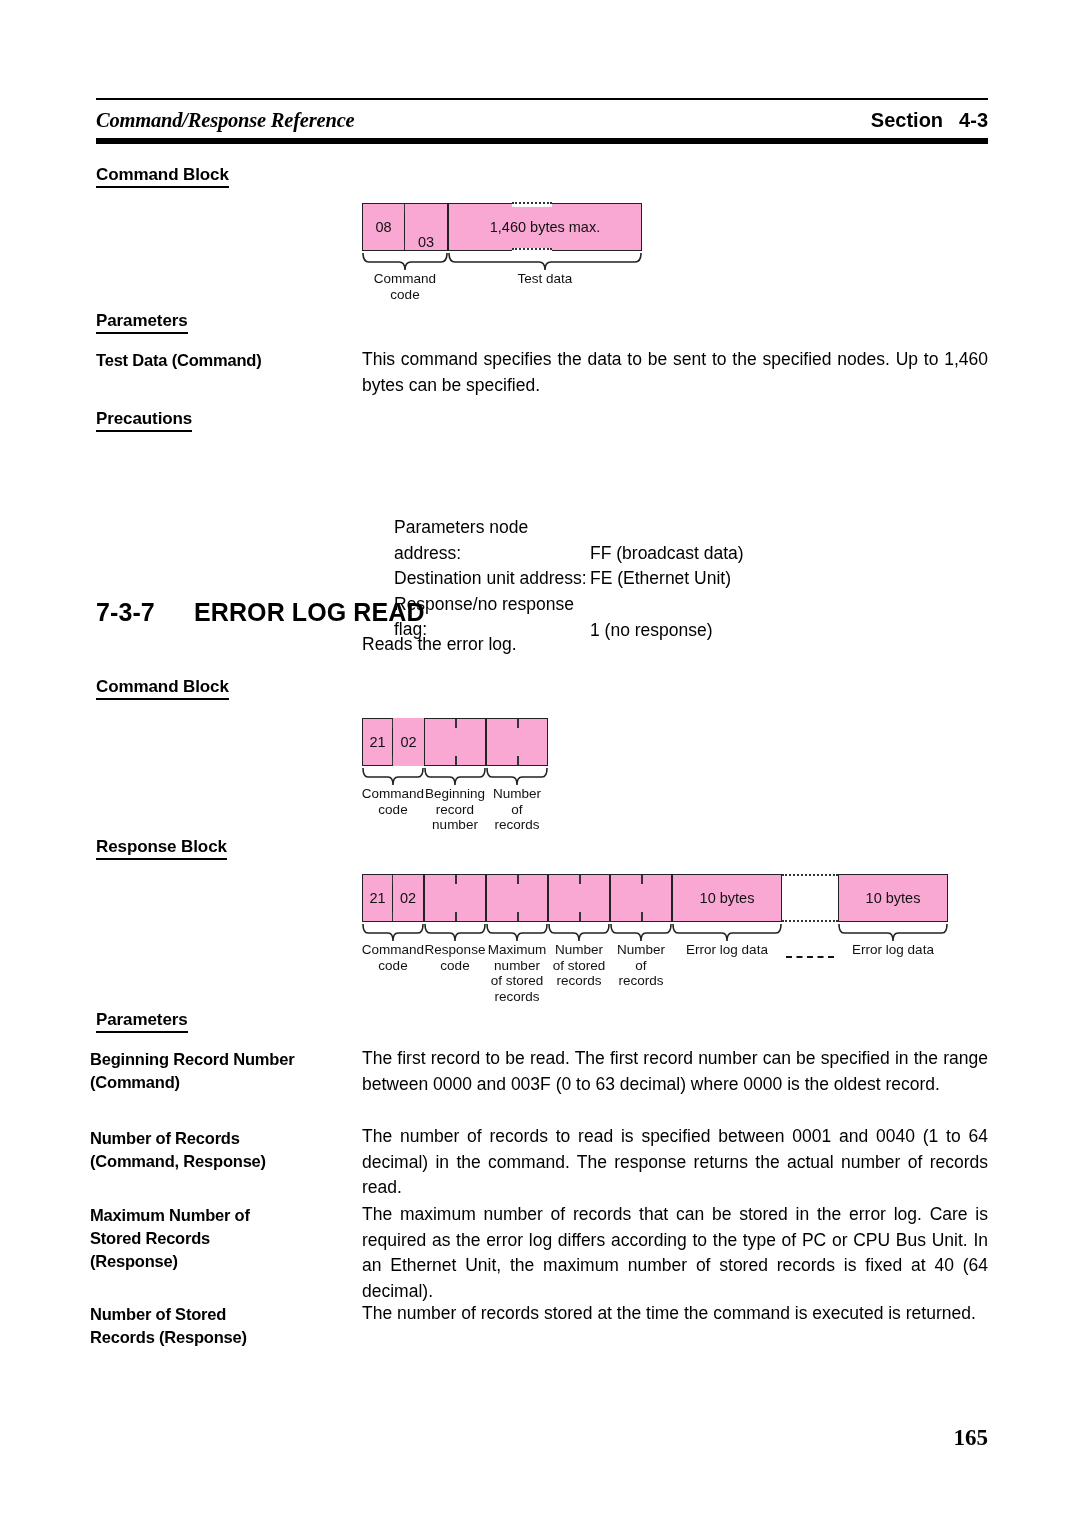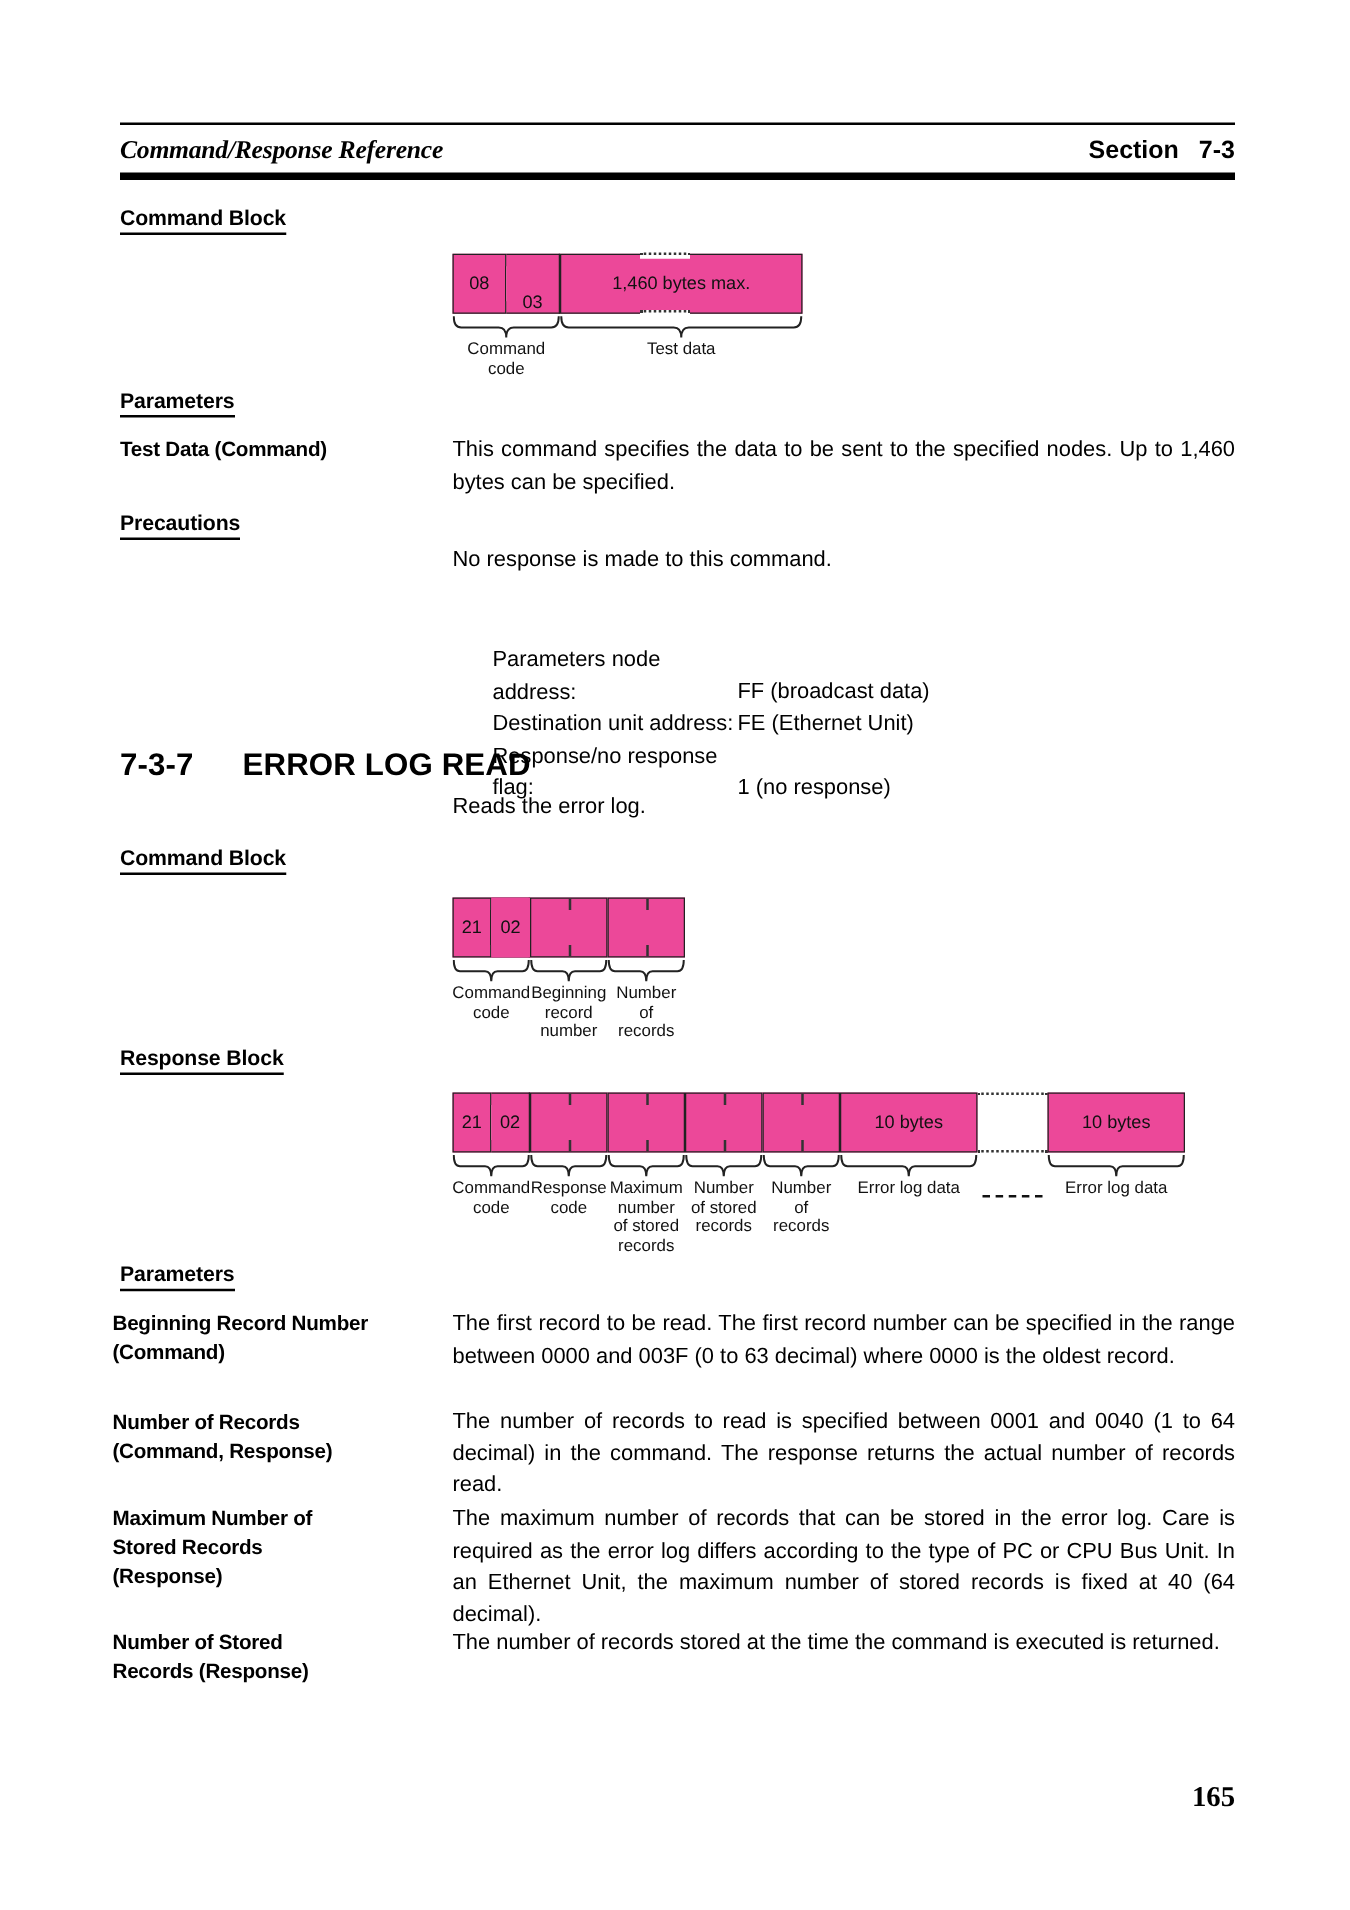--- a/index.html
+++ b/index.html
@@ -127,21 +127,21 @@
     top: 0;
     height: 48px;
     box-sizing: border-box;
     border: 1.6px solid #222;
     border-left-width: 1.6px;
     display: flex;
     align-items: center;
     justify-content: center;
     font-size: 14.5px;
     color: #111;
-    background: #ec4899;
+    background: #f9a8d4;
   }
   .cell.nested { border-left: none; }
   
   .cell.gap {
     border: none;
     background: transparent;
   }
   .cell.gap::before, .cell.gap::after {
     content: "";
     position: absolute;
@@ -190,21 +190,21 @@
   }
 </style>
 </head>
 <body>
 
 <div class="page">
 
   <div class="header-rule-top"></div>
   <div class="header-left">Command/Response Reference</div>
   <div class="header-right">
-    <span>Section</span><span class="sec-num">7-3</span>
+    <span>Section</span><span class="sec-num">4-3</span>
   </div>
   <div class="header-rule-bottom"></div>
 
   <div class="subhead" style="left:96px; top:155px;">Command Block</div>
 
   <div class="diagram" style="left:362px; top:193px; width:300px;">
     <div class="cells" style="width:280px;">
       <div class="cell" style="left:0px; width:43px;">
         <span>08</span>
         <span class="tick t" style="left:41.4px;"></span>
@@ -235,21 +235,20 @@
     </div>
   </div>
 
   <div class="subhead" style="left:96px; top:301px;">Parameters</div>
 
   <div class="param-label" style="left:96px; top:339px; width:250px;">Test Data (Command)</div>
   <div class="body-text" style="left:362px; top:337px; width:626px;">This command specifies the data to be sent to the specified nodes. Up to 1,460 bytes can be specified.</div>
 
   <div class="subhead" style="left:96px; top:399px;">Precautions</div>
 
-  <div class="body-text nojust" style="left:362px; top:425px; width:626px;">No response is made to this command.</div>
 
   <div class="kv" style="left:394px; top:505px; width:600px;">
     <div>
       <span class="k">Parameters node address:</span><span>FF (broadcast data)</span>
     </div>
     <div>
       <span class="k">Destination unit address:</span><span>FE (Ethernet Unit)</span>
     </div>
     <div>
       <span class="k">Response/no response flag:</span><span>1 (no response)</span>

